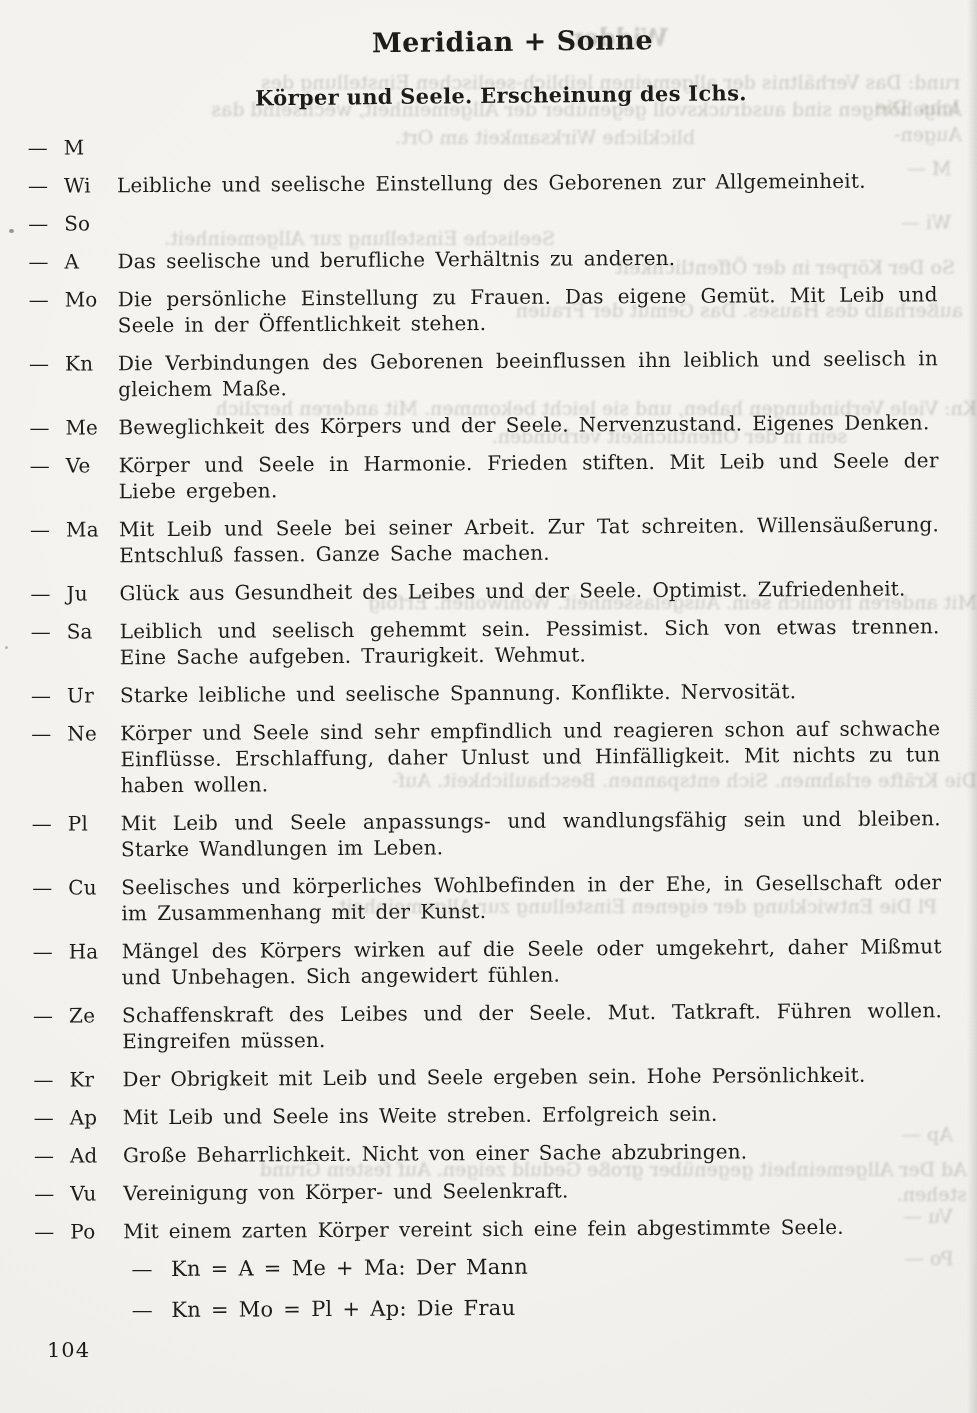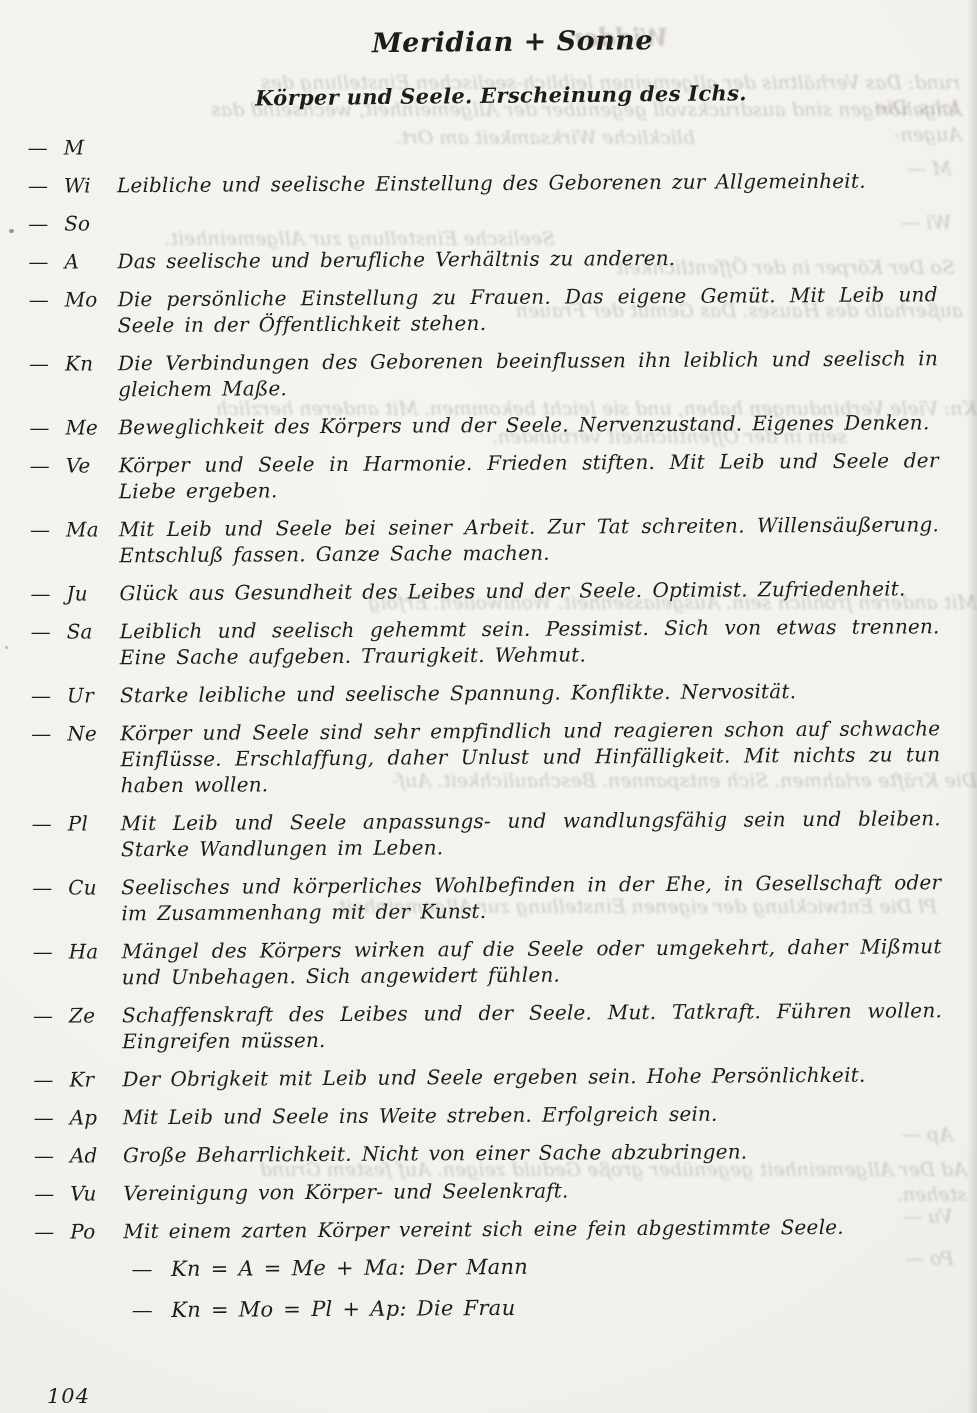--- a/index.html
+++ b/index.html
@@ -5,21 +5,20 @@
   html,body{margin:0;padding:0;background:#c9c7c2;}
   .scan{
     position:relative;
     width:977px;height:1413px;
     margin:0;
     overflow:hidden;
     background:
       radial-gradient(130% 105% at 42% 32%, #f5f4f0 0%, #f2f1ed 55%, #eceae5 92%, #e7e5df 100%);
     font-family:"DejaVu Serif","Liberation Serif",serif;
     color:#1d1c19;
-    font-style:italic;
   }
   
   .scan::after{
     content:"";position:absolute;top:0;right:0;width:10px;height:100%;
     background:linear-gradient(to left, rgba(90,88,82,.18), rgba(90,88,82,0));
     pointer-events:none;
   }
   
   .ghosts{position:absolute;inset:0;pointer-events:none;}
   .ghost{
@@ -80,21 +79,21 @@
     word-spacing:.17em;
   }
   .formulas{margin:10px 0 0 97px;}
   .formula{
     font-size:21px;line-height:27px;
     margin-bottom:14px;
     word-spacing:.14em;letter-spacing:.3px;
   }
   .formula .dash{margin-right:18px;}
   .page-number{
-    position:absolute;left:47px;top:1384px;
+    position:absolute;left:47px;top:1338px;
     font-size:21px;letter-spacing:1px;
   }
   
   .speck{position:absolute;background:#4a473f;border-radius:50%;opacity:.55;}
   .speck.s1{left:9px;top:229px;width:5px;height:4px;}
   .speck.s2{left:5px;top:646px;width:3px;height:3px;opacity:.35;}
 </style>
 </head>
 <body>
 

